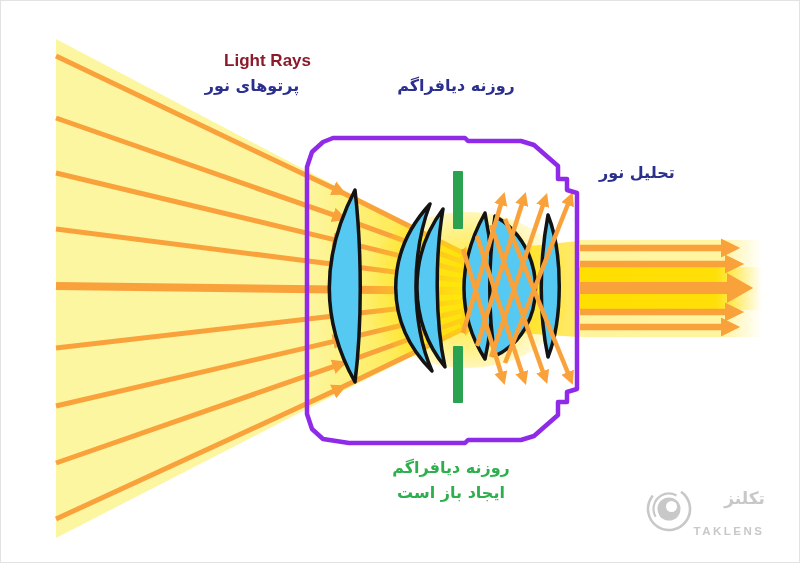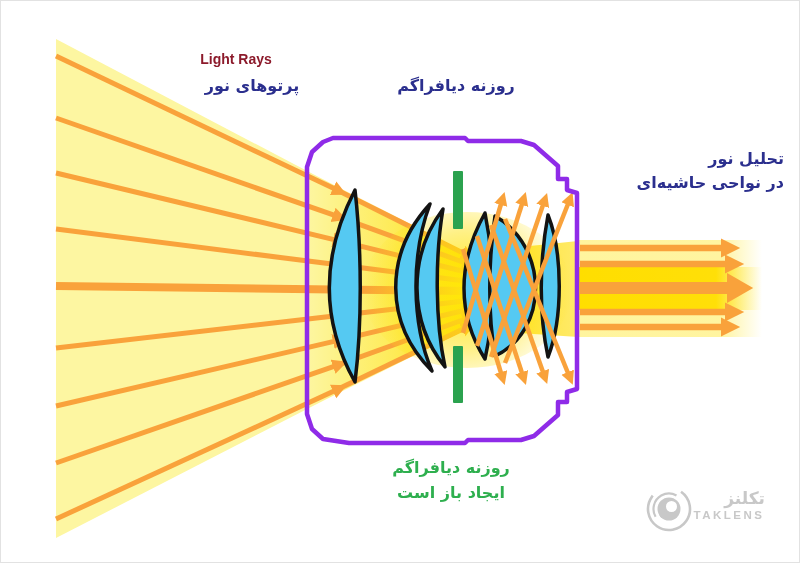--- a/index.html
+++ b/index.html
@@ -16,24 +16,24 @@
     --watermark_gray:#C8C8C8;
   }
   html,body{margin:0;padding:0;background:#fff;}
   #slide{
     position:relative;width:800px;height:563px;background:#ffffff;
     border:1px solid #e2e2e2;box-sizing:border-box;overflow:hidden;
     font-family:"DejaVu Sans",sans-serif;
   }
   #diagram-svg{position:absolute;left:0;top:0;}
   .lbl{position:absolute;text-align:center;font-weight:bold;white-space:nowrap;}
-  .lbl-en{font-family:"Liberation Sans","DejaVu Sans",sans-serif;font-size:14px;color:var(--title_red);}
+  .lbl-en{font-family:"Liberation Sans","DejaVu Sans",sans-serif;font-size:17px;color:var(--title_red);text-align:right;}
   .lbl-fa{font-family:"DejaVu Sans",sans-serif;font-size:16px;color:var(--label_blue);}
   .note-blue{font-family:"DejaVu Sans",sans-serif;font-size:16px;color:var(--label_blue);
-    font-weight:bold;text-align:right;line-height:24px;}
+    font-weight:bold;text-align:left;line-height:24px;margin-top:14px;}
   .note-green{font-family:"DejaVu Sans",sans-serif;font-size:16px;color:var(--note_green);
     font-weight:bold;text-align:center;line-height:25px;}
   .wm-fa{position:absolute;font-size:17px;font-weight:bold;color:var(--watermark_gray);
     text-align:right;letter-spacing:1px;}
   .wm-en{position:absolute;font-size:11.5px;font-weight:bold;color:var(--watermark_gray);
     text-align:center;letter-spacing:2.5px;font-family:"Liberation Sans",sans-serif;}
   
   .wedge{fill:var(--beam_pale);}
   .ray{stroke:var(--ray_orange);fill:none;stroke-linecap:butt;}
   .marker-fill{fill:var(--ray_orange);}
@@ -163,24 +163,23 @@
     </g>
   </svg>
 
   <div class="lbl lbl-en" style="left:160px;top:50px;width:150px;">Light Rays</div>
   <div class="lbl lbl-fa" dir="rtl" style="left:176px;top:75px;width:150px;">پرتوهای نور</div>
 
   <div class="lbl lbl-fa" dir="rtl" style="left:380px;top:75px;width:150px;">روزنه دیافراگم</div>
 
   <div class="note-blue" dir="rtl" style="position:absolute;left:598px;top:146px;width:185px;">
     <div>تحلیل نور</div>
-    <div>در نواحی حاشیه‌ای</div>
   </div>
 
   <div class="note-green" dir="rtl" style="position:absolute;left:360px;top:454px;width:180px;">
     <div>روزنه دیافراگم</div>
     <div>ایجاد باز است</div>
   </div>
 
   <div class="wm-fa" dir="rtl" style="left:690px;top:487px;width:74px;">تکلنز</div>
-  <div class="wm-en" style="left:688px;top:508px;width:80px;">TAKLENS</div>
+  <div class="wm-en" style="left:688px;top:524px;width:80px;">TAKLENS</div>
 
 </div>
 
 </body></html>

